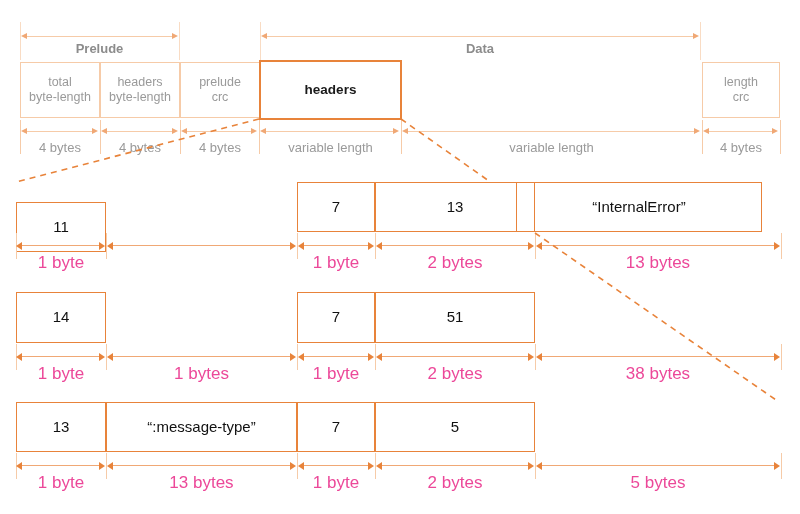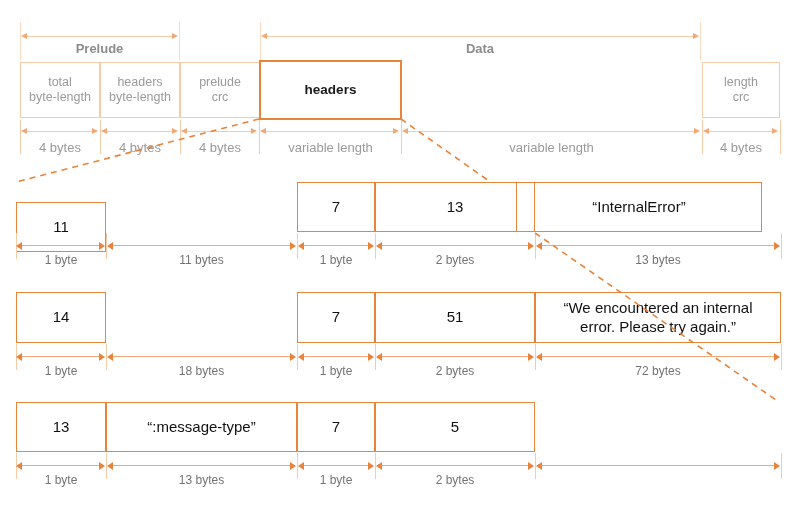--- a/index.html
+++ b/index.html
@@ -32,21 +32,21 @@
   .tick.dark{background:#F6CBA8;}
 
   .arrow{position:absolute;width:0;height:0;}
   .arrow.lite-l{border-top:3.5px solid transparent;border-bottom:3.5px solid transparent;border-right:6px solid #F0A875;}
   .arrow.lite-r{border-top:3.5px solid transparent;border-bottom:3.5px solid transparent;border-left:6px solid #F0A875;}
   .arrow.dk-l{border-top:4px solid transparent;border-bottom:4px solid transparent;border-right:6.5px solid #E8833A;}
   .arrow.dk-r{border-top:4px solid transparent;border-bottom:4px solid transparent;border-left:6.5px solid #E8833A;}
 
   .caplabel{position:absolute;text-align:center;font-size:13px;color:#8c8c8c;font-weight:bold;}
   .bytelabel{position:absolute;text-align:center;font-size:13px;color:#9a9a9a;}
-  .bytelabel.dk{color:#737373;font-size:12px;}
+  .bytelabel.dk{color:#ec4899;font-size:17px;}
 
   svg.overlay{position:absolute;left:0;top:0;width:800px;height:514px;pointer-events:none;}
 </style>
 </head>
 <body>
 
 <div class="stage">
 
   <div class="tick lite abs" style="left:20px;top:22px;height:38px;"></div>
   <div class="tick lite abs" style="left:179px;top:22px;height:38px;"></div>
@@ -141,21 +141,20 @@
   <div class="tick dark abs" style="left:781px;top:233px;height:26px;"></div>
 
   <div class="dimline dark" style="left:20px;top:245px;width:80px;"></div>
   <div class="arrow dk-l" style="left:16px;top:242px;"></div>
   <div class="arrow dk-r" style="left:99px;top:242px;"></div>
   <div class="bytelabel dk" style="left:16px;top:253px;width:90px;">1 byte</div>
 
   <div class="dimline dark" style="left:111px;top:245px;width:181px;"></div>
   <div class="arrow dk-l" style="left:107px;top:242px;"></div>
   <div class="arrow dk-r" style="left:290px;top:242px;"></div>
-  <div class="bytelabel dk" style="left:106px;top:253px;width:191px;">11 bytes</div>
 
   <div class="dimline dark" style="left:302px;top:245px;width:68px;"></div>
   <div class="arrow dk-l" style="left:298px;top:242px;"></div>
   <div class="arrow dk-r" style="left:368px;top:242px;"></div>
   <div class="bytelabel dk" style="left:297px;top:253px;width:78px;">1 byte</div>
 
   <div class="dimline dark" style="left:380px;top:245px;width:150px;"></div>
   <div class="arrow dk-l" style="left:376px;top:242px;"></div>
   <div class="arrow dk-r" style="left:528px;top:242px;"></div>
   <div class="bytelabel dk" style="left:375px;top:253px;width:160px;">2 bytes</div>
@@ -166,56 +165,53 @@
   <div class="bytelabel dk" style="left:535px;top:253px;width:246px;">13 bytes</div>
 
   <div class="cell cell-row" style="left:16px;top:292px;width:90px;height:51px;">
     <span>14</span>
     </div>
   <div class="cell cell-row" style="left:297px;top:292px;width:78px;height:51px;">
     <span>7</span>
     </div>
   <div class="cell cell-row" style="left:375px;top:292px;width:160px;height:51px;">
     <span>51</span>
-    </div>
-  <div class="cell cell-row" style="left:535px;top:292px;width:246px;height:51px;padding:0 8px;">
-    <span>“We encountered an internal error. Please try again.”</span>
     </div>
 
   <div class="tick dark abs" style="left:16px;top:344px;height:26px;"></div>
   <div class="tick dark abs" style="left:106px;top:344px;height:26px;"></div>
   <div class="tick dark abs" style="left:297px;top:344px;height:26px;"></div>
   <div class="tick dark abs" style="left:375px;top:344px;height:26px;"></div>
   <div class="tick dark abs" style="left:535px;top:344px;height:26px;"></div>
   <div class="tick dark abs" style="left:781px;top:344px;height:26px;"></div>
 
   <div class="dimline dark" style="left:20px;top:356px;width:80px;"></div>
   <div class="arrow dk-l" style="left:16px;top:353px;"></div>
   <div class="arrow dk-r" style="left:99px;top:353px;"></div>
   <div class="bytelabel dk" style="left:16px;top:364px;width:90px;">1 byte</div>
 
   <div class="dimline dark" style="left:111px;top:356px;width:181px;"></div>
   <div class="arrow dk-l" style="left:107px;top:353px;"></div>
   <div class="arrow dk-r" style="left:290px;top:353px;"></div>
-  <div class="bytelabel dk" style="left:106px;top:364px;width:191px;">18 bytes</div>
+  <div class="bytelabel dk" style="left:106px;top:364px;width:191px;">1 bytes</div>
 
   <div class="dimline dark" style="left:302px;top:356px;width:68px;"></div>
   <div class="arrow dk-l" style="left:298px;top:353px;"></div>
   <div class="arrow dk-r" style="left:368px;top:353px;"></div>
   <div class="bytelabel dk" style="left:297px;top:364px;width:78px;">1 byte</div>
 
   <div class="dimline dark" style="left:380px;top:356px;width:150px;"></div>
   <div class="arrow dk-l" style="left:376px;top:353px;"></div>
   <div class="arrow dk-r" style="left:528px;top:353px;"></div>
   <div class="bytelabel dk" style="left:375px;top:364px;width:160px;">2 bytes</div>
 
   <div class="dimline dark" style="left:540px;top:356px;width:236px;"></div>
   <div class="arrow dk-l" style="left:536px;top:353px;"></div>
   <div class="arrow dk-r" style="left:774px;top:353px;"></div>
-  <div class="bytelabel dk" style="left:535px;top:364px;width:246px;">72 bytes</div>
+  <div class="bytelabel dk" style="left:535px;top:364px;width:246px;">38 bytes</div>
 
   <div class="cell cell-row" style="left:16px;top:402px;width:90px;height:50px;">
     <span>13</span>
     </div>
   <div class="cell cell-row" style="left:106px;top:402px;width:191px;height:50px;">
     <span>“:message-type”</span>
     </div>
   <div class="cell cell-row" style="left:297px;top:402px;width:78px;height:50px;">
     <span>7</span>
     </div>
@@ -246,20 +242,21 @@
   <div class="bytelabel dk" style="left:297px;top:473px;width:78px;">1 byte</div>
 
   <div class="dimline dark" style="left:380px;top:465px;width:150px;"></div>
   <div class="arrow dk-l" style="left:376px;top:462px;"></div>
   <div class="arrow dk-r" style="left:528px;top:462px;"></div>
   <div class="bytelabel dk" style="left:375px;top:473px;width:160px;">2 bytes</div>
 
   <div class="dimline dark" style="left:540px;top:465px;width:236px;"></div>
   <div class="arrow dk-l" style="left:536px;top:462px;"></div>
   <div class="arrow dk-r" style="left:774px;top:462px;"></div>
+  <div class="bytelabel dk" style="left:535px;top:473px;width:246px;">5 bytes</div>
 
   <svg class="overlay" viewBox="0 0 800 514" xmlns="http://www.w3.org/2000/svg">
     <line x1="259" y1="119" x2="16" y2="182" stroke="#E8833A" stroke-width="1.6" stroke-dasharray="6 5"></line>
     <line x1="401" y1="119" x2="489" y2="181" stroke="#E8833A" stroke-width="1.6" stroke-dasharray="6 5"></line>
     <line x1="535" y1="233" x2="779" y2="402" stroke="#E8833A" stroke-width="1.6" stroke-dasharray="6 5"></line>
   </svg>
 
 </div>
 
 </body></html>

